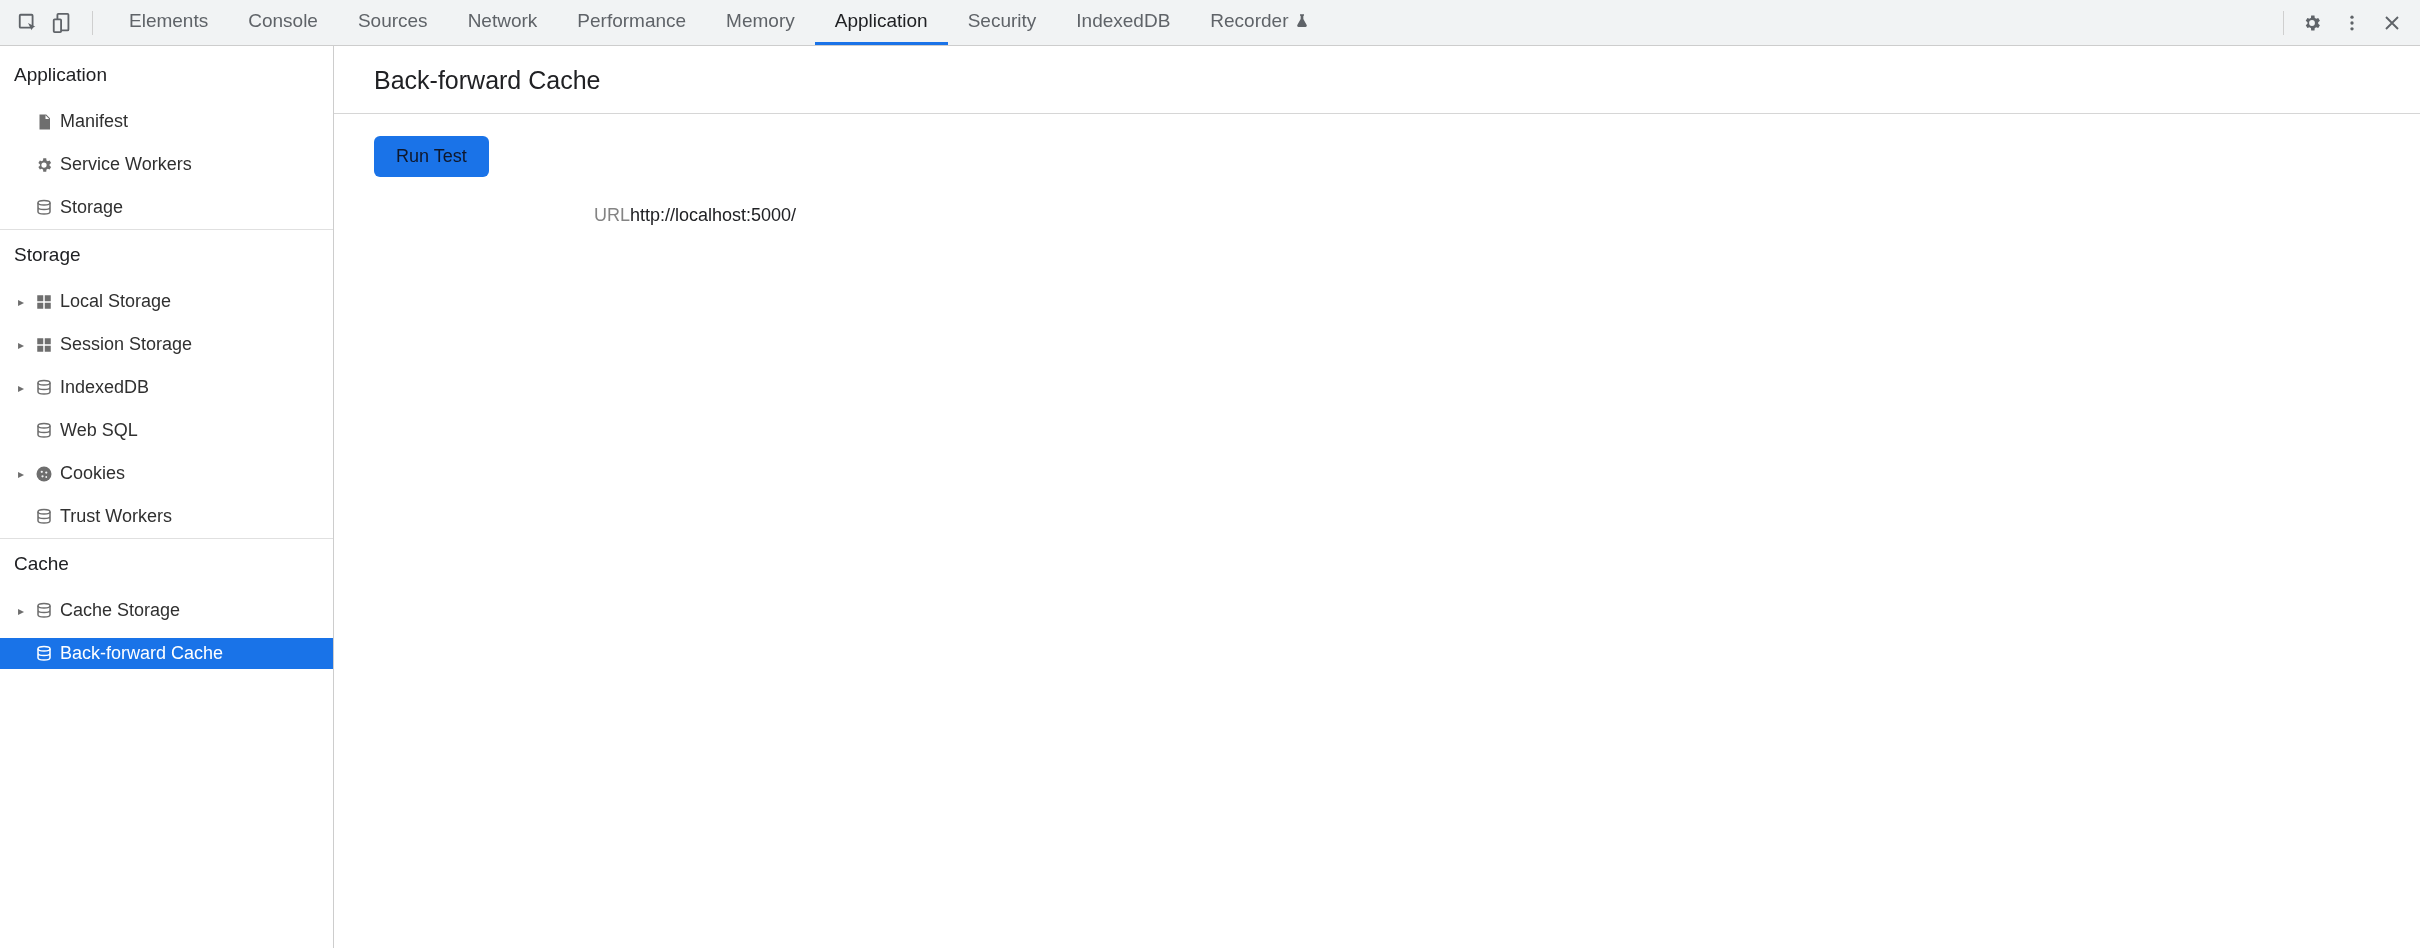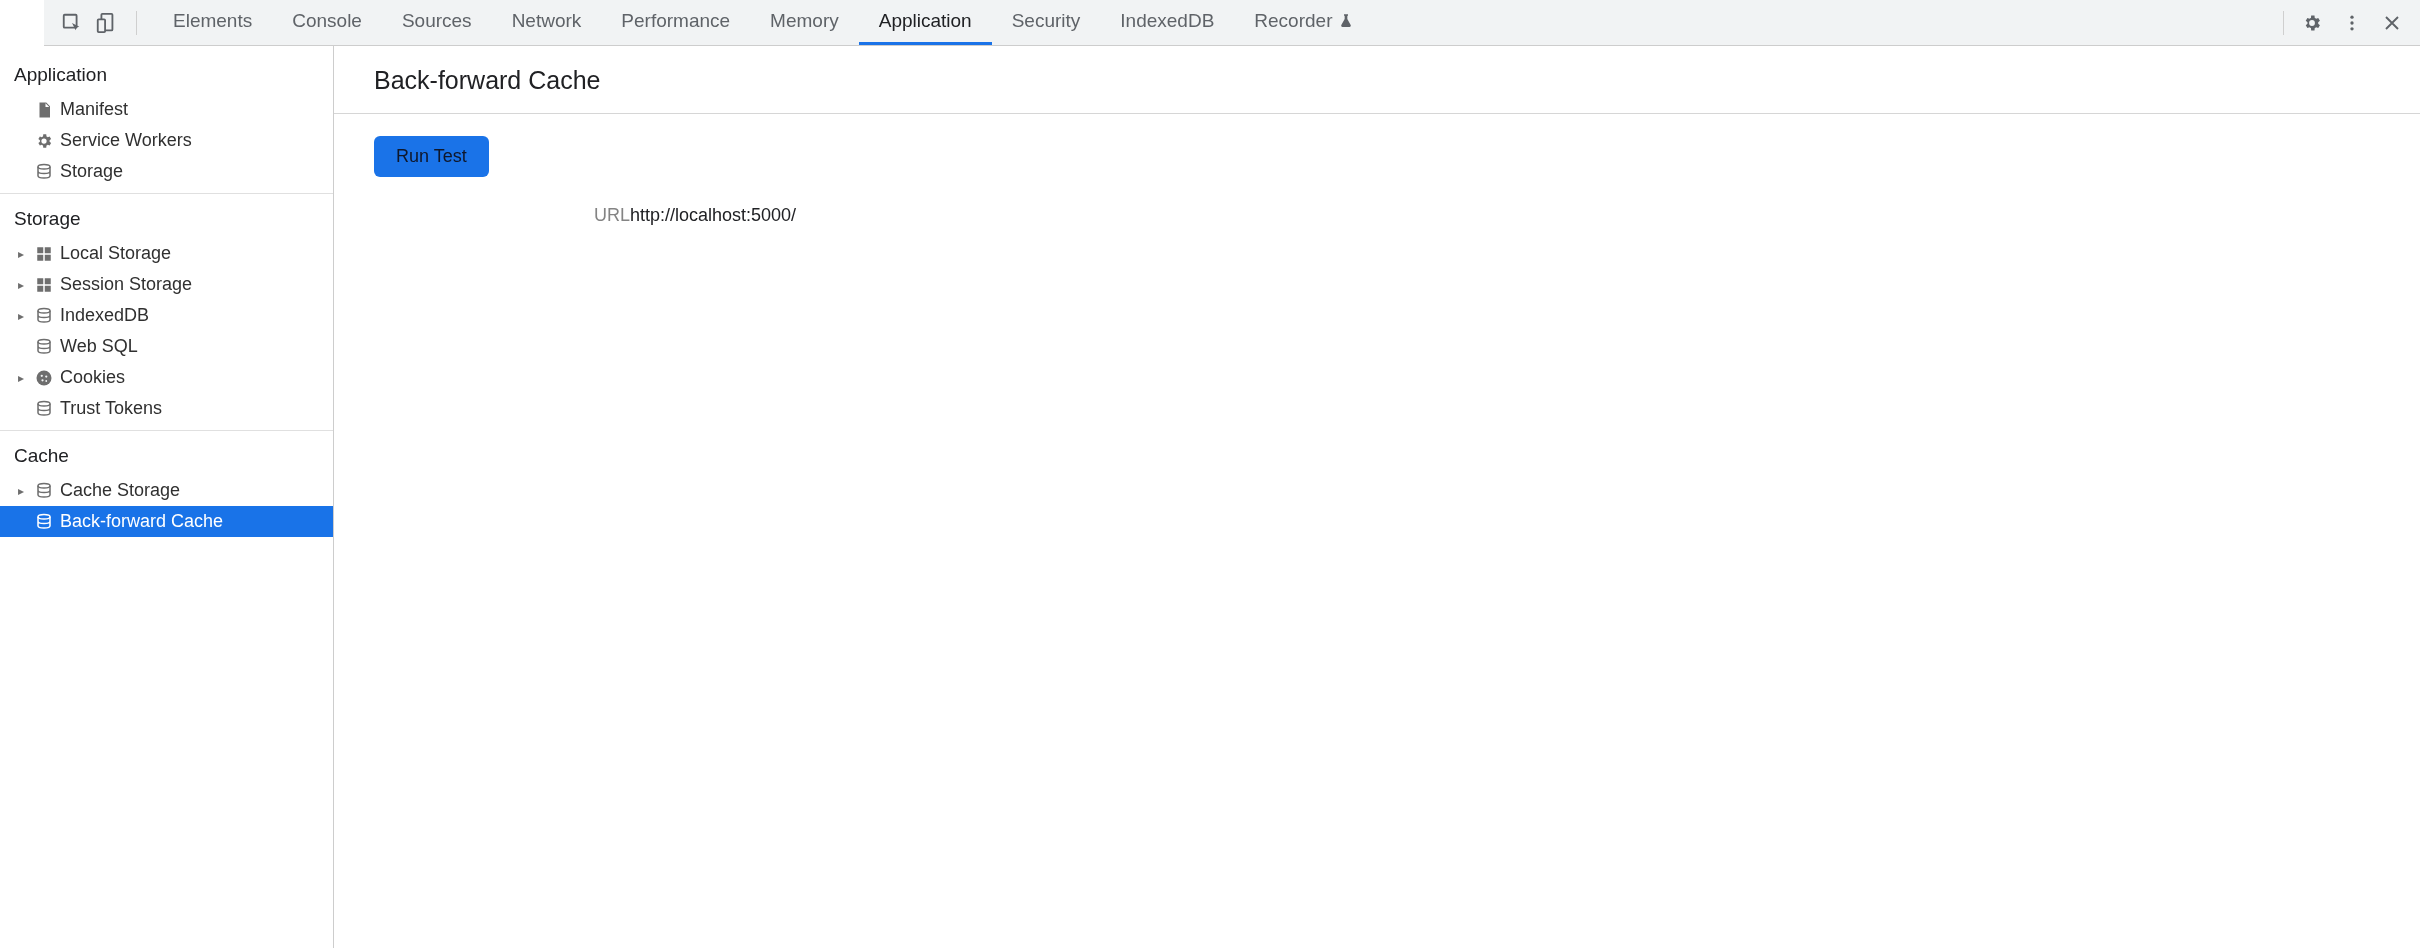--- a/index.html
+++ b/index.html
@@ -13,21 +13,20 @@
       font-size: 18px;
       color: #333333;
     }
     .topbar {
       display: flex;
       align-items: center;
       background: #f1f3f4;
       border-bottom: 1px solid #cdcdcd;
       height: 46px;
       padding: 0 8px;
-      margin-left: 44px;
     }
     .topbar-left {
       display: flex;
       align-items: center;
       gap: 10px;
       padding: 0 8px;
     }
     .icon-btn {
       width: 24px;
       height: 24px;
@@ -94,20 +93,21 @@
       font-weight: 400;
     }
     .tree-item {
       display: flex;
       align-items: center;
       padding: 5px 4px 5px 14px;
       cursor: pointer;
       gap: 6px;
       font-size: 18px;
       color: #303030;
+      margin-top: 12px;
     }
     .tree-item .arrow {
       width: 14px;
       height: 14px;
       display: flex;
       align-items: center;
       justify-content: center;
       color: #6e6e6e;
       font-size: 12px;
     }
@@ -360,21 +360,21 @@
         <span>Cookies</span>
       </div>
       <div class="tree-item">
         <span class="arrow hidden">▸</span>
         <span class="item-icon">
           <svg width="18" height="18" viewBox="0 0 24 24" fill="none" stroke="currentColor" stroke-width="2">
               <ellipse cx="12" cy="5" rx="8" ry="3"></ellipse>
               <path d="M4 5v6c0 1.7 3.6 3 8 3s8-1.3 8-3V5M4 11v6c0 1.7 3.6 3 8 3s8-1.3 8-3v-6"></path>
             </svg>
         </span>
-        <span>Trust Tokens</span>
+        <span>Trust Workers</span>
       </div>
     </div>
 
     <div class="sidebar-section">
       <div class="section-title">Cache</div>
       <div class="tree-item">
         <span class="arrow">▸</span>
         <span class="item-icon">
           <svg width="18" height="18" viewBox="0 0 24 24" fill="none" stroke="currentColor" stroke-width="2">
               <ellipse cx="12" cy="5" rx="8" ry="3"></ellipse>

